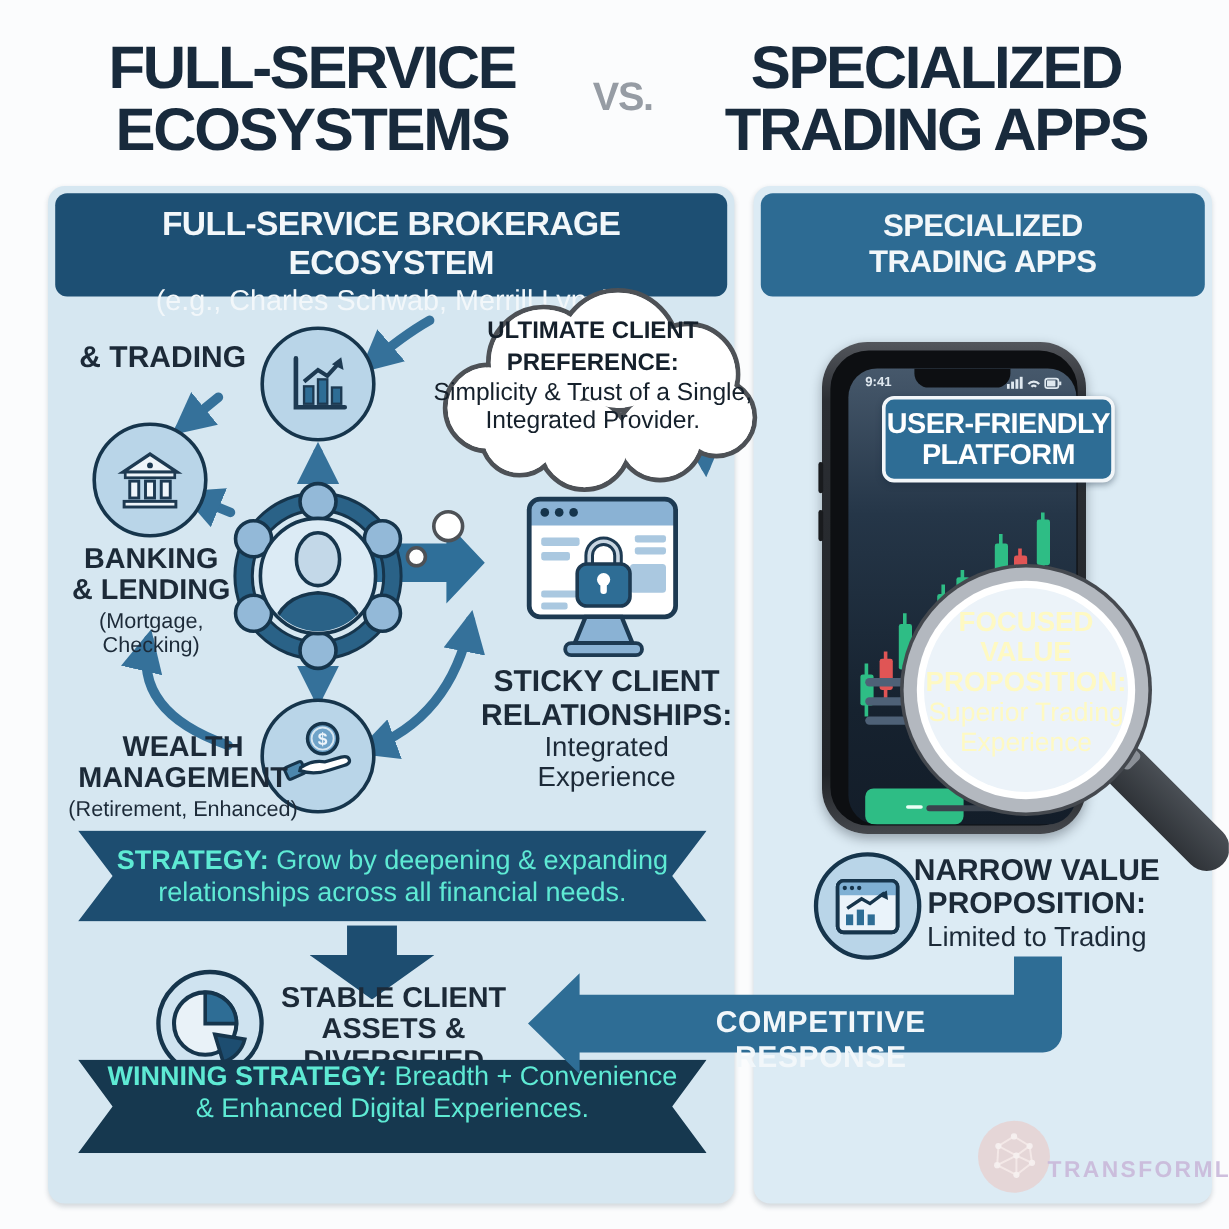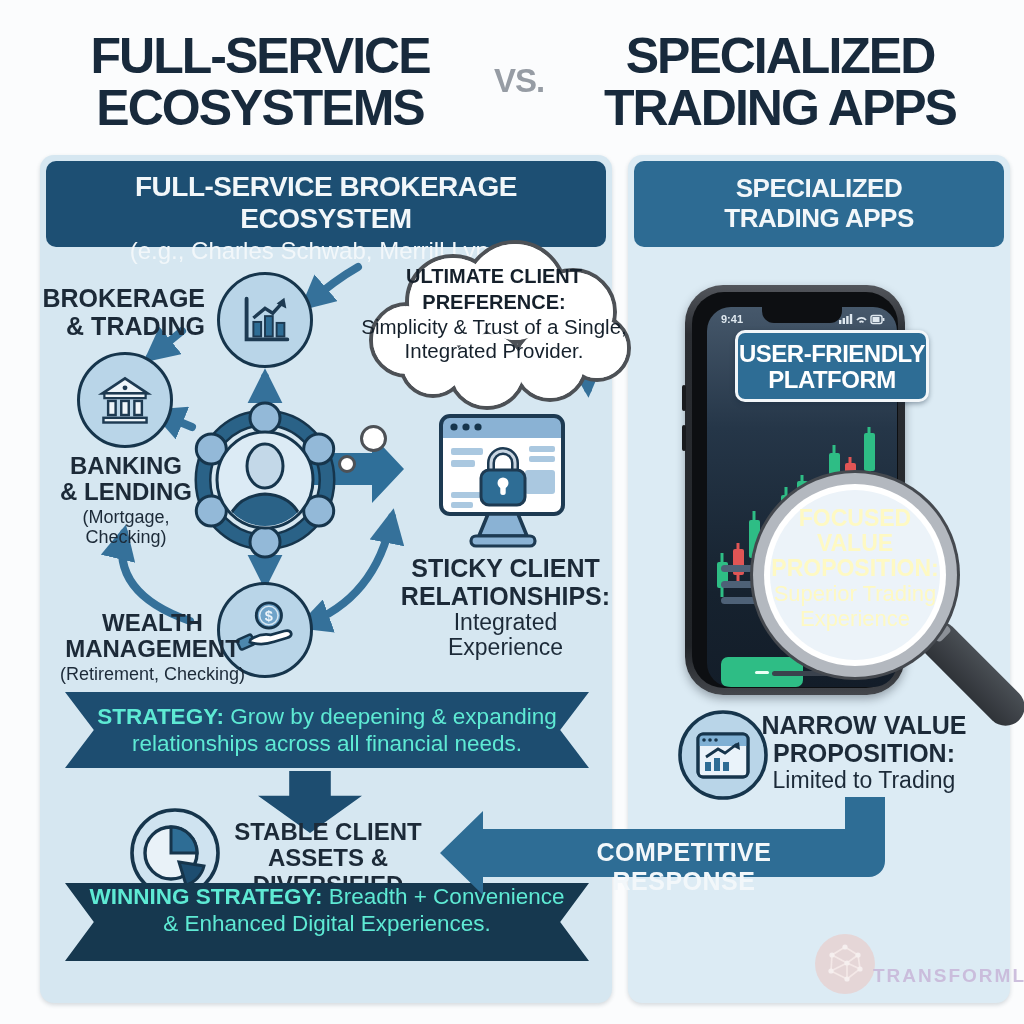--- a/index.html
+++ b/index.html
@@ -120,21 +120,20 @@
         <path d="M142,176 L110,202" marker-end="url(#ah)"></path>
         <path d="M150,466 Q70,438 84,378" marker-end="url(#ah)"></path>
         <path d="M352,362 Q336,444 264,470" marker-start="url(#ah)" marker-end="url(#ah)"></path>
         <path d="M505,158 Q545,185 548,234" marker-end="url(#ah)"></path>
         <path d="M318,112 Q295,125 266,150" marker-end="url(#ah)"></path>
       </g>
       <polygon points="263,298 332,298 332,280 364,314 332,348 332,330 263,330" fill="#2f6f99"></polygon>
     </svg>
 
     <div class="lbl tar" style="left:0px; top:130px; width:165px;">
-      <div class="b2">BROKERAGE</div>
       <div class="b2">&amp; TRADING</div>
     </div>
     <div class="circle-icon" style="left:177px; top:117px;">
       <svg width="62" height="62" viewBox="0 0 64 64">
         <path d="M13,10 V52 H55" stroke="#1d3a52" stroke-width="4" fill="none" stroke-linecap="round"></path>
         <rect x="20" y="34" width="8" height="15" fill="#2e6d95" stroke="#1d3a52" stroke-width="2"></rect>
         <rect x="32" y="28" width="8" height="21" fill="#2e6d95" stroke="#1d3a52" stroke-width="2"></rect>
         <rect x="44" y="35" width="8" height="14" fill="#2e6d95" stroke="#1d3a52" stroke-width="2"></rect>
         <path d="M20,30 L32,20 L40,25 L50,14" stroke="#1d3a52" stroke-width="3.5" fill="none"></path>
         <polygon points="52,9 54,20 44,15" fill="#1d3a52"></polygon>
@@ -247,21 +246,21 @@
         <circle cx="36" cy="17" r="13" fill="#6fa3c9" stroke="#16354c" stroke-width="3"></circle>
         <circle cx="36" cy="17" r="9.5" fill="none" stroke="#d7e7f2" stroke-width="1.6"></circle>
         <text x="36" y="22.5" text-anchor="middle" font-size="15" font-weight="bold" fill="#eef5fb" font-family="Liberation Sans, sans-serif">$</text>
         <rect x="4" y="39" width="16" height="11" rx="2" fill="#4c87ad" stroke="#16354c" stroke-width="2.6" transform="rotate(-24 12 44)"></rect>
         <path d="M17,42 q10,-7 21,-5 l14,-4 q6,-1.4 7,2.4 q0.8,3.2 -4.6,4.8 l-13,4 q-13,4.4 -25,0.4 z" fill="#ffffff" stroke="#16354c" stroke-width="2.8"></path>
       </svg>
     </div>
     <div class="lbl tac" style="left:15px; top:455px; width:195px;">
       <div class="b">WEALTH</div>
       <div class="b">MANAGEMENT</div>
-      <div class="s">(Retirement, Checking)</div>
+      <div class="s">(Retirement, Enhanced)</div>
     </div>
 
     <div class="ribbon ribbon-strategy">
       <div><b>STRATEGY:</b><span> Grow by deepening &amp; expanding</span></div>
       <div>relationships across all financial needs.</div>
     </div>
 
     <div class="down-arrow"></div>
 
     <svg class="abs" style="left:87px; top:650px;" width="96" height="96" viewBox="0 0 96 96">

